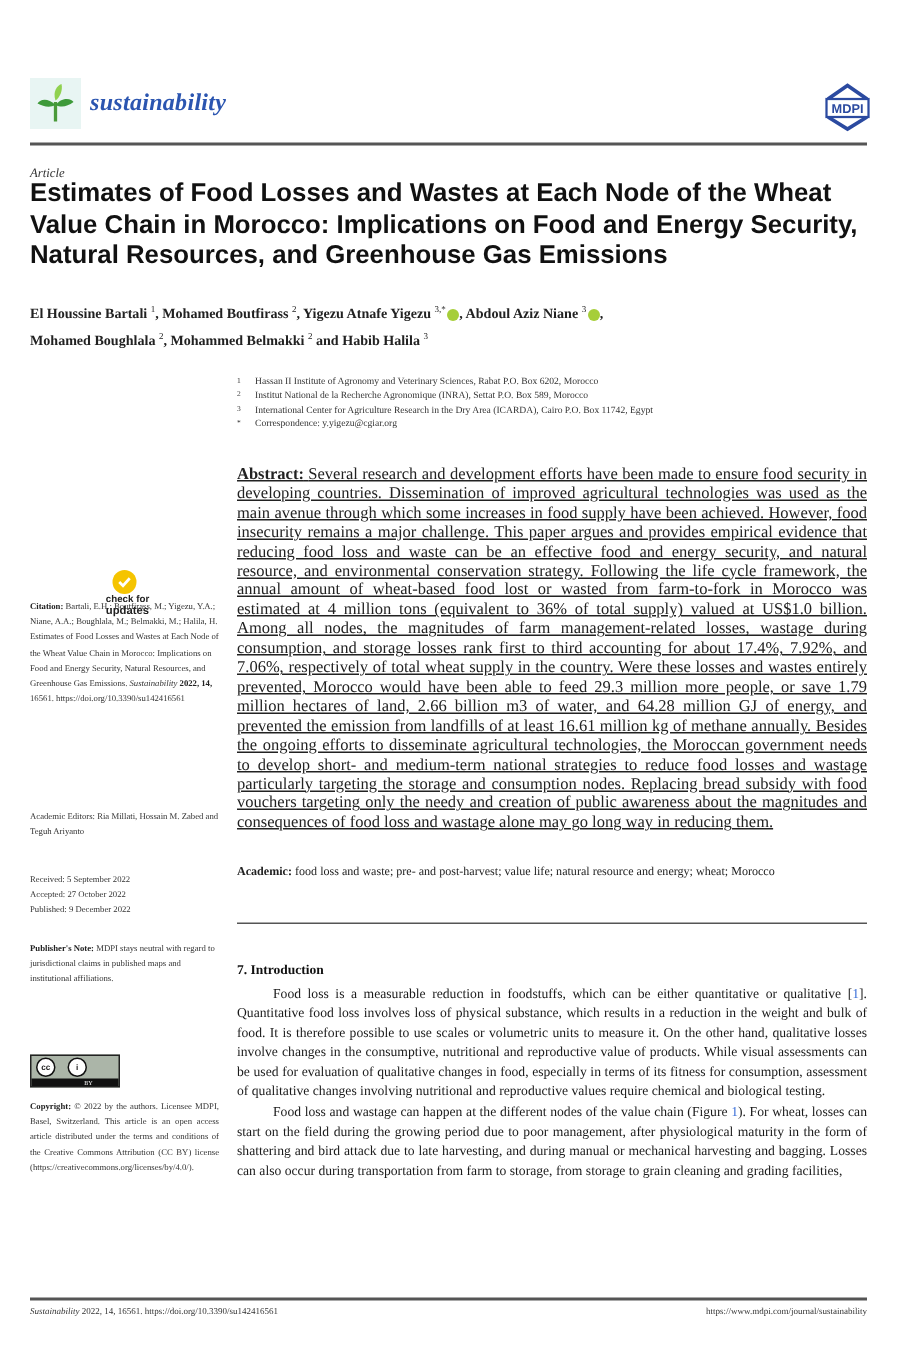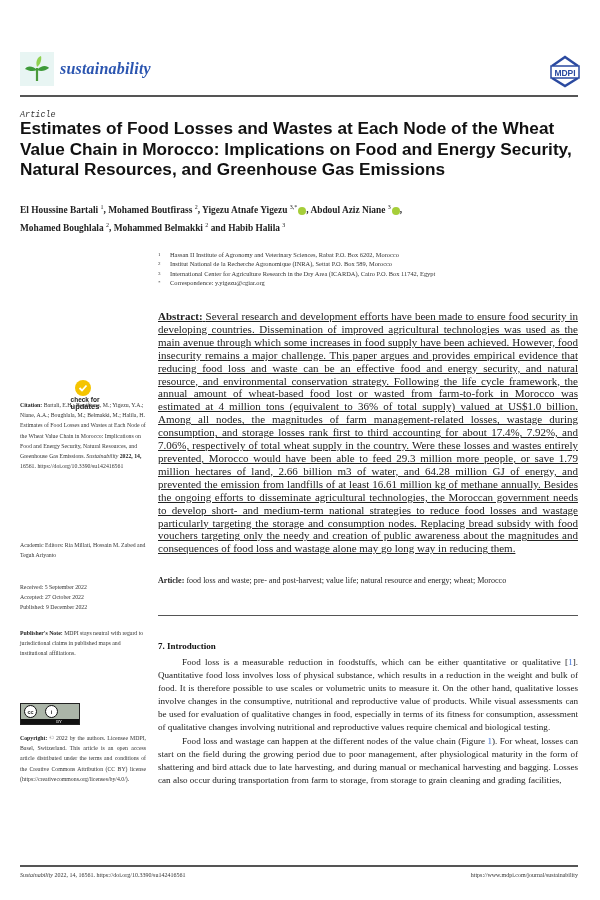--- a/index.html
+++ b/index.html
@@ -6,21 +6,21 @@
   html, body { width: 600px; height: 900px; background: #ffffff; overflow: hidden; }
   body { font-family: "Liberation Serif", "DejaVu Serif", serif; color: #1a1a1a; position: relative; }
 
   .header { position: absolute; left: 20px; top: 52px; width: 564px; height: 44px; }
   .journal-logo { position: absolute; left: 0; top: 0; display: flex; align-items: center; }
   .logo-box { width: 34px; height: 34px; background: #e8f5f3; display: flex; align-items: center; justify-content: center; }
   .journal-name { font-family: "Liberation Serif", serif; font-style: italic; font-weight: bold; color: #2b55b0; font-size: 16px; margin-left: 6px; letter-spacing: 0.2px; }
   .publisher-logo { position: absolute; right: 2px; top: 2px; text-align: right; }
   .header-rule { position: absolute; left: 20px; top: 95px; width: 558px; height: 2px; background: #555; }
 
-  .article-type { position: absolute; left: 20px; top: 110px; font-style: italic; font-size: 8.5px; color: #333; font-family: Liberation Mono, monospace; }
+  .article-type { position: absolute; left: 20px; top: 110px; font-style: italic; font-size: 8.5px; color: #333; }
   .title { position: absolute; left: 20px; top: 118px; width: 560px; font-family: Liberation Sans, sans-serif; font-weight: bold; font-size: 17.2px; line-height: 20.5px; color: #111; }
   .authors { position: absolute; left: 20px; top: 200px; width: 560px; font-size: 9.4px; font-weight: bold; line-height: 14.5px; color: #222; }
   .authors sup { font-size: 6px; font-weight: normal; }
   .orcid { display: inline-block; width: 8px; height: 8px; border-radius: 50%; background: #a6ce39; vertical-align: middle; margin-left: 1px; }
 
   .affils { position: absolute; left: 158px; top: 250px; width: 420px; font-size: 6.4px; line-height: 9.3px; color: #333; }
   .affil { display: flex; }
   .affil .mark { width: 12px; flex: none; font-size: 5px; }
 
   .main-col { position: absolute; left: 158px; width: 420px; text-align: justify; }
@@ -101,21 +101,21 @@
       <span>Correspondence: y.yigezu@cgiar.org</span>
     </div>
 </div>
 
 <div class="main-col abstract">
   <b>Abstract:</b>
   <span>Several research and development efforts have been made to ensure food security in developing countries. Dissemination of improved agricultural technologies was used as the main avenue through which some increases in food supply have been achieved. However, food insecurity remains a major challenge. This paper argues and provides empirical evidence that reducing food loss and waste can be an effective food and energy security, and natural resource, and environmental conservation strategy. Following the life cycle framework, the annual amount of wheat-based food lost or wasted from farm-to-fork in Morocco was estimated at 4 million tons (equivalent to 36% of total supply) valued at US$1.0 billion. Among all nodes, the magnitudes of farm management-related losses, wastage during consumption, and storage losses rank first to third accounting for about 17.4%, 7.92%, and 7.06%, respectively of total wheat supply in the country. Were these losses and wastes entirely prevented, Morocco would have been able to feed 29.3 million more people, or save 1.79 million hectares of land, 2.66 billion m3 of water, and 64.28 million GJ of energy, and prevented the emission from landfills of at least 16.61 million kg of methane annually. Besides the ongoing efforts to disseminate agricultural technologies, the Moroccan government needs to develop short- and medium-term national strategies to reduce food losses and wastage particularly targeting the storage and consumption nodes. Replacing bread subsidy with food vouchers targeting only the needy and creation of public awareness about the magnitudes and consequences of food loss and wastage alone may go long way in reducing them.</span>
 </div>
 
 <div class="main-col keywords">
-  <b>Article:</b>
+  <b>Academic:</b>
   <span>food loss and waste; pre- and post-harvest; value life; natural resource and energy; wheat; Morocco</span>
 </div>
 <div class="kw-rule"></div>
 
 <h2 class="section-title">7. Introduction</h2>
 <div class="main-col intro">
   <p><span>Food loss is a measurable reduction in foodstuffs, which can be either quantitative or qualitative [</span><a class="cite">1</a><span>]. Quantitative food loss involves loss of physical substance, which results in a reduction in the weight and bulk of food. It is therefore possible to use scales or volumetric units to measure it. On the other hand, qualitative losses involve changes in the consumptive, nutritional and reproductive value of products. While visual assessments can be used for evaluation of qualitative changes in food, especially in terms of its fitness for consumption, assessment of qualitative changes involving nutritional and reproductive values require chemical and biological testing.</span></p>
   <p><span>Food loss and wastage can happen at the different nodes of the value chain (Figure </span><a class="cite">1</a><span>). For wheat, losses can start on the field during the growing period due to poor management, after physiological maturity in the form of shattering and bird attack due to late harvesting, and during manual or mechanical harvesting and bagging. Losses can also occur during transportation from farm to storage, from storage to grain cleaning and grading facilities,</span></p>
 </div>
 

